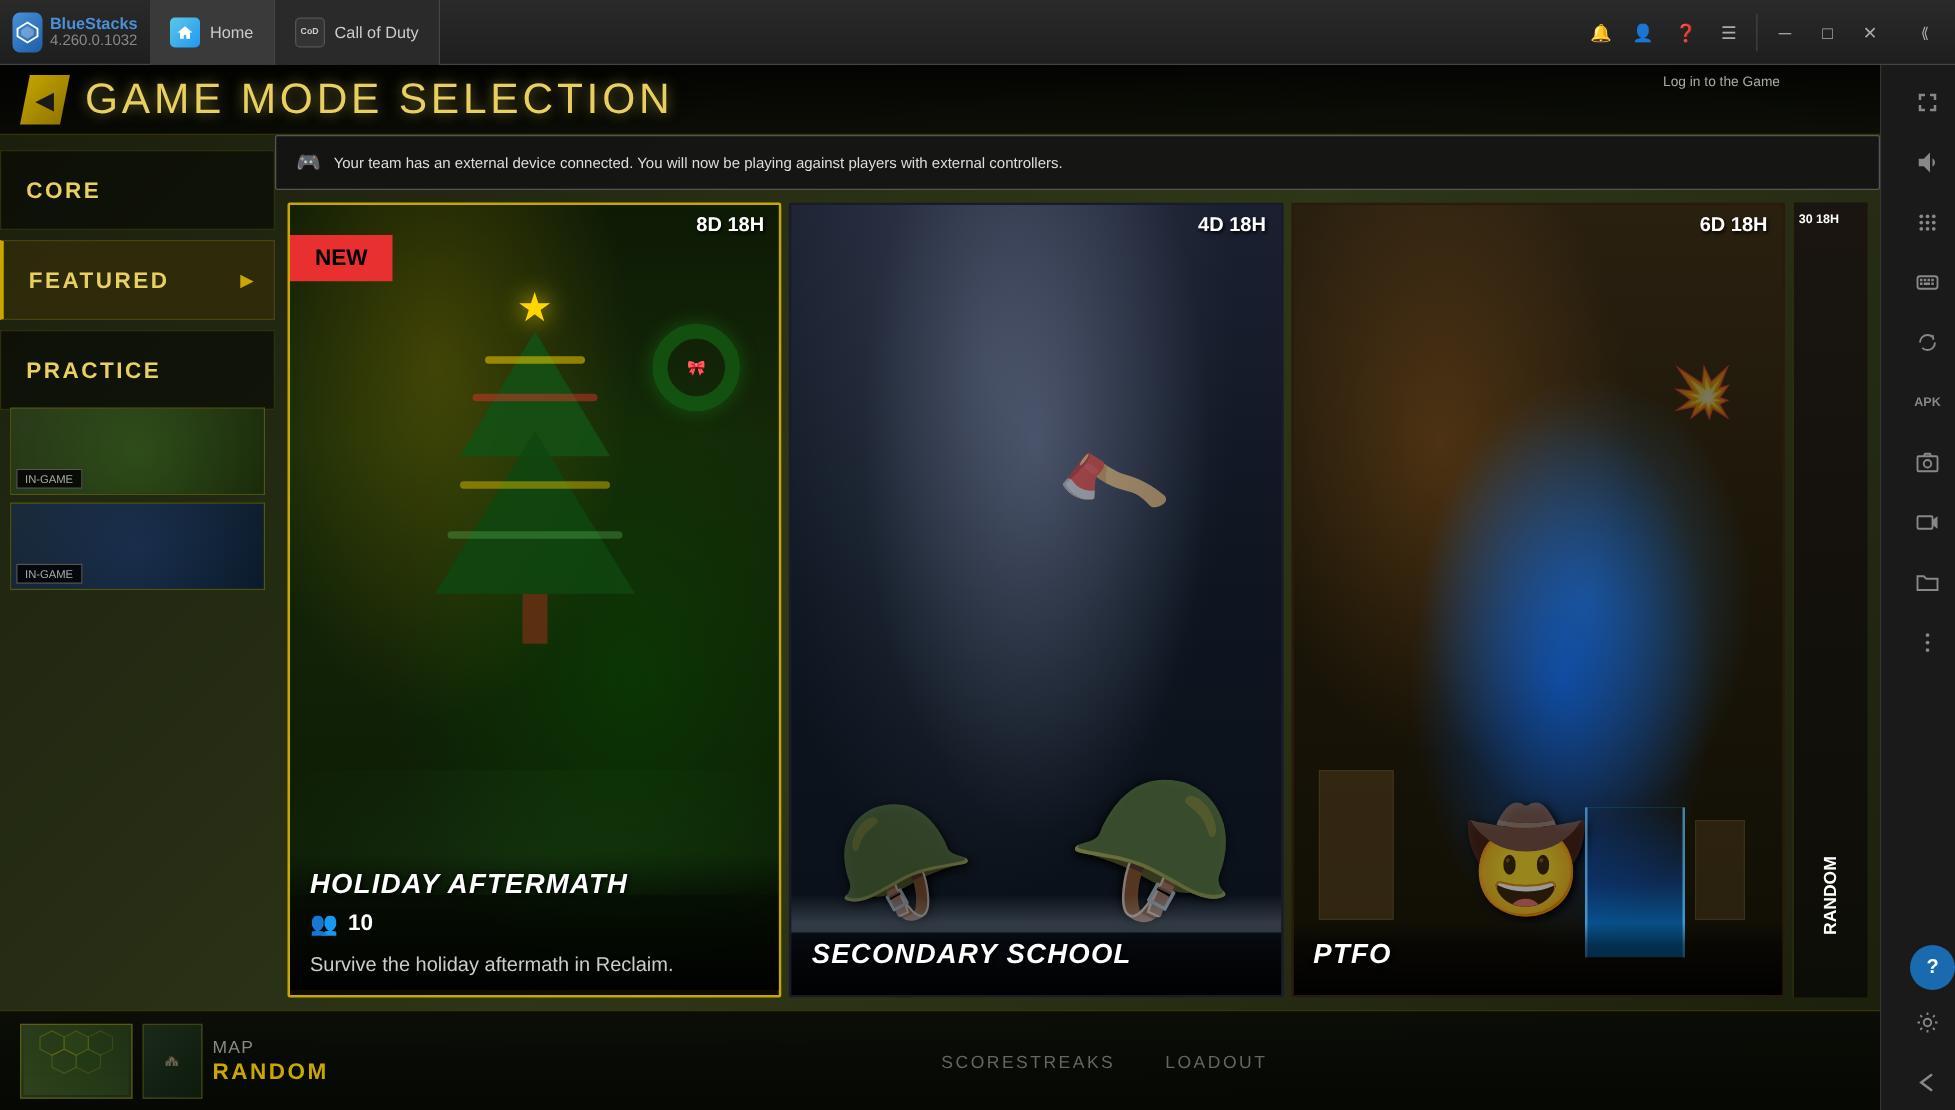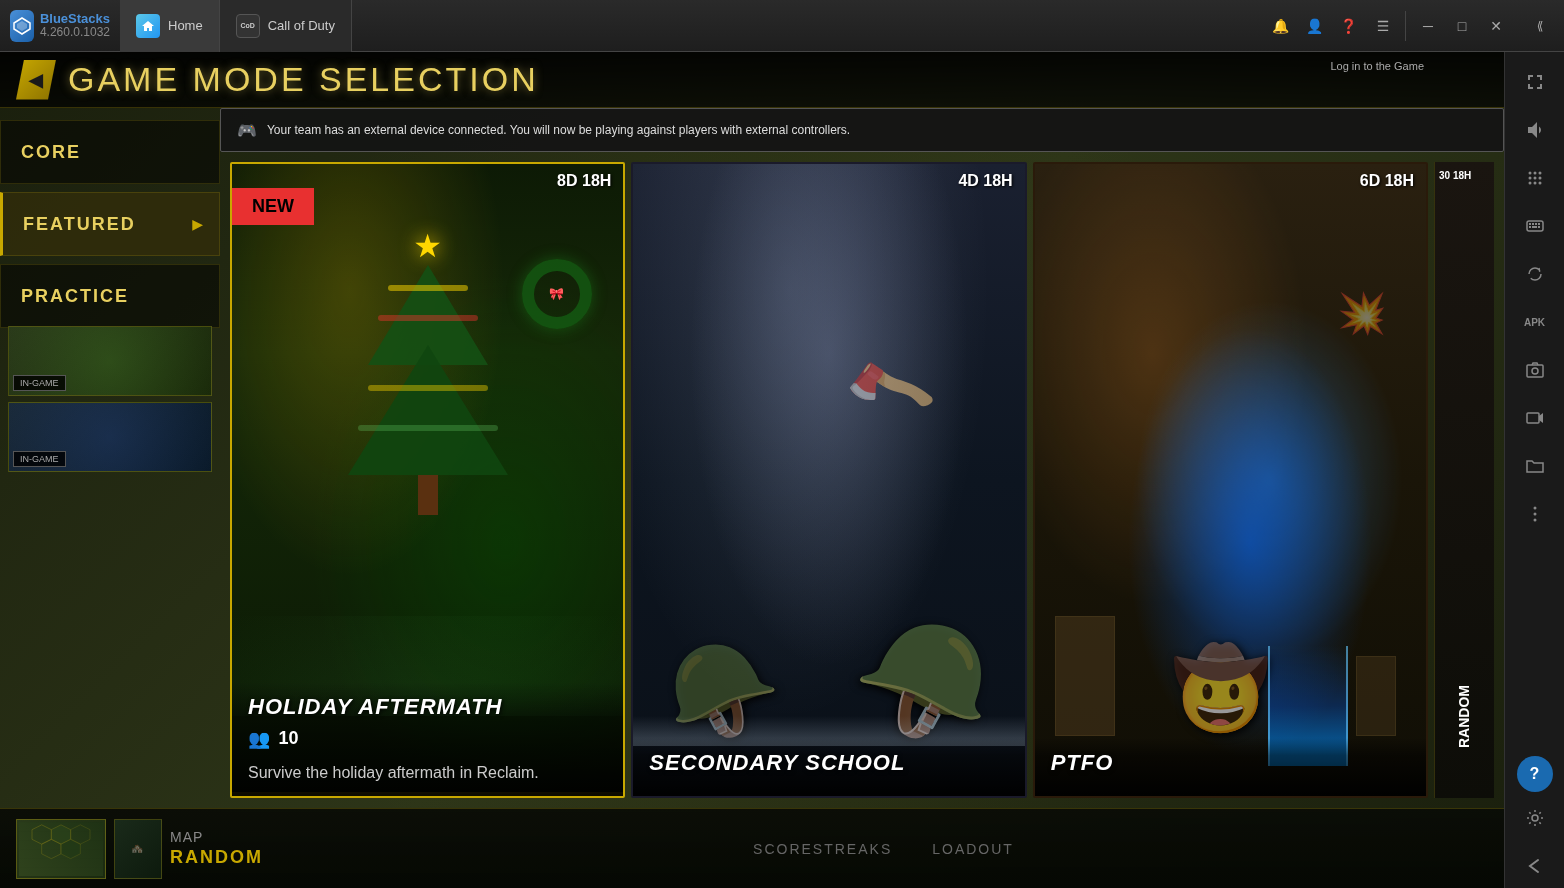--- a/index.html
+++ b/index.html
@@ -115,21 +115,21 @@
     .right-toolbar {
       position: absolute;
       right: 0;
       top: 52px;
       width: 60px;
       height: calc(888px - 52px);
       background: #1a1a1a;
       border-left: 1px solid #333;
       display: flex;
       flex-direction: column;
-      align-items: center;
+      align-items: flex-end;
       padding-top: 8px;
       gap: 4px;
       z-index: 50;
     }
     .rt-btn {
       width: 44px;
       height: 44px;
       display: flex;
       align-items: center;
       justify-content: center;

